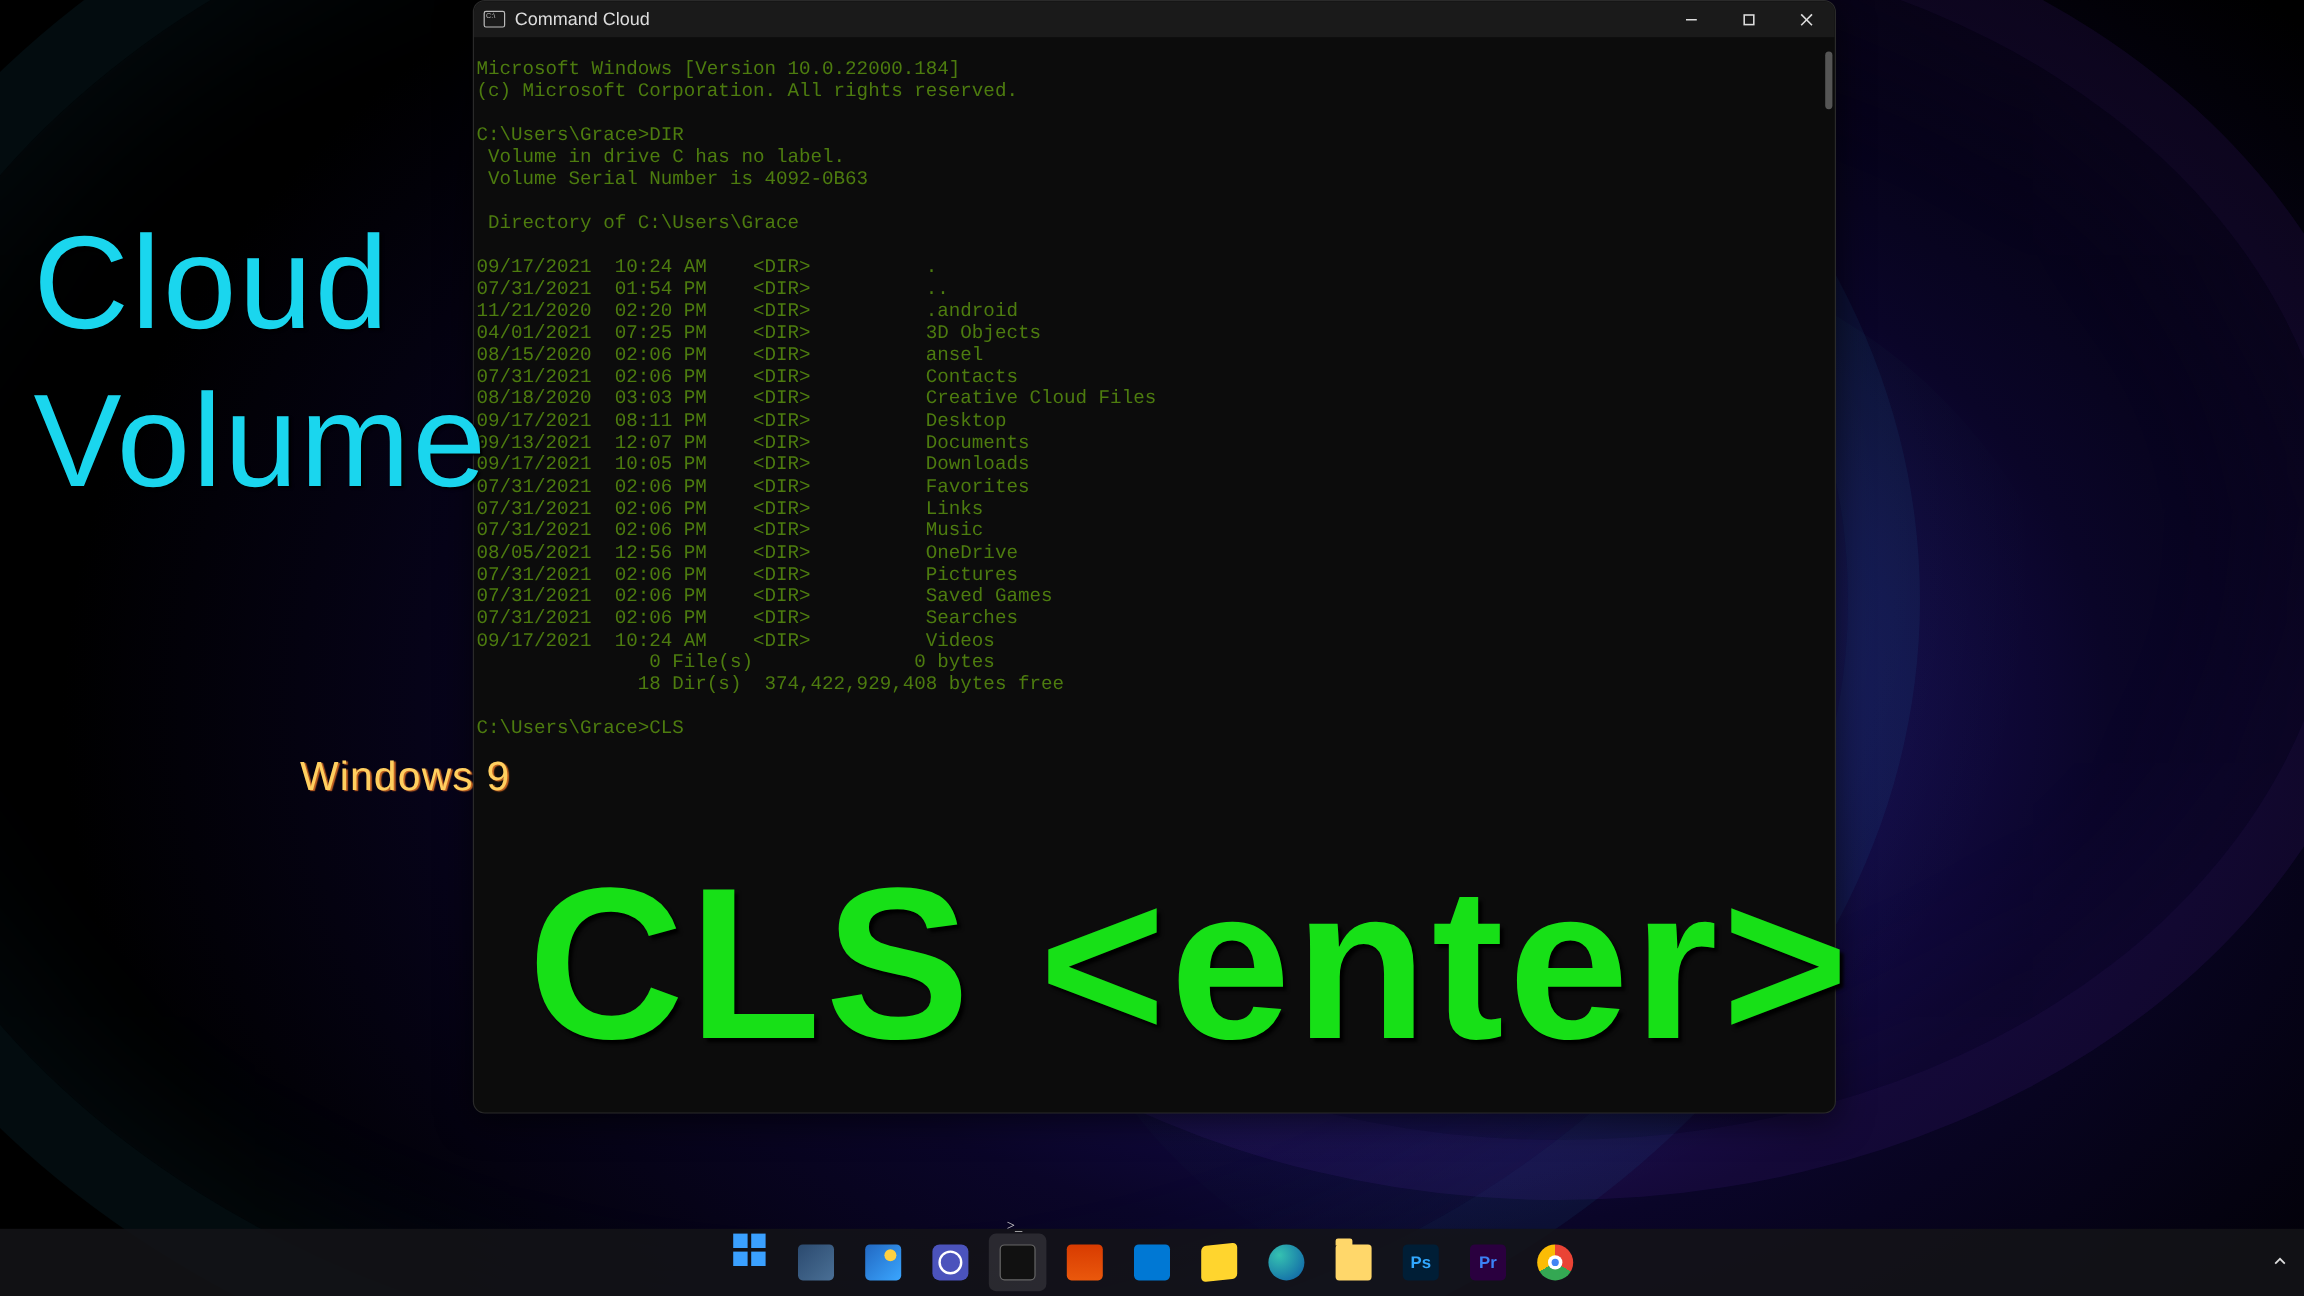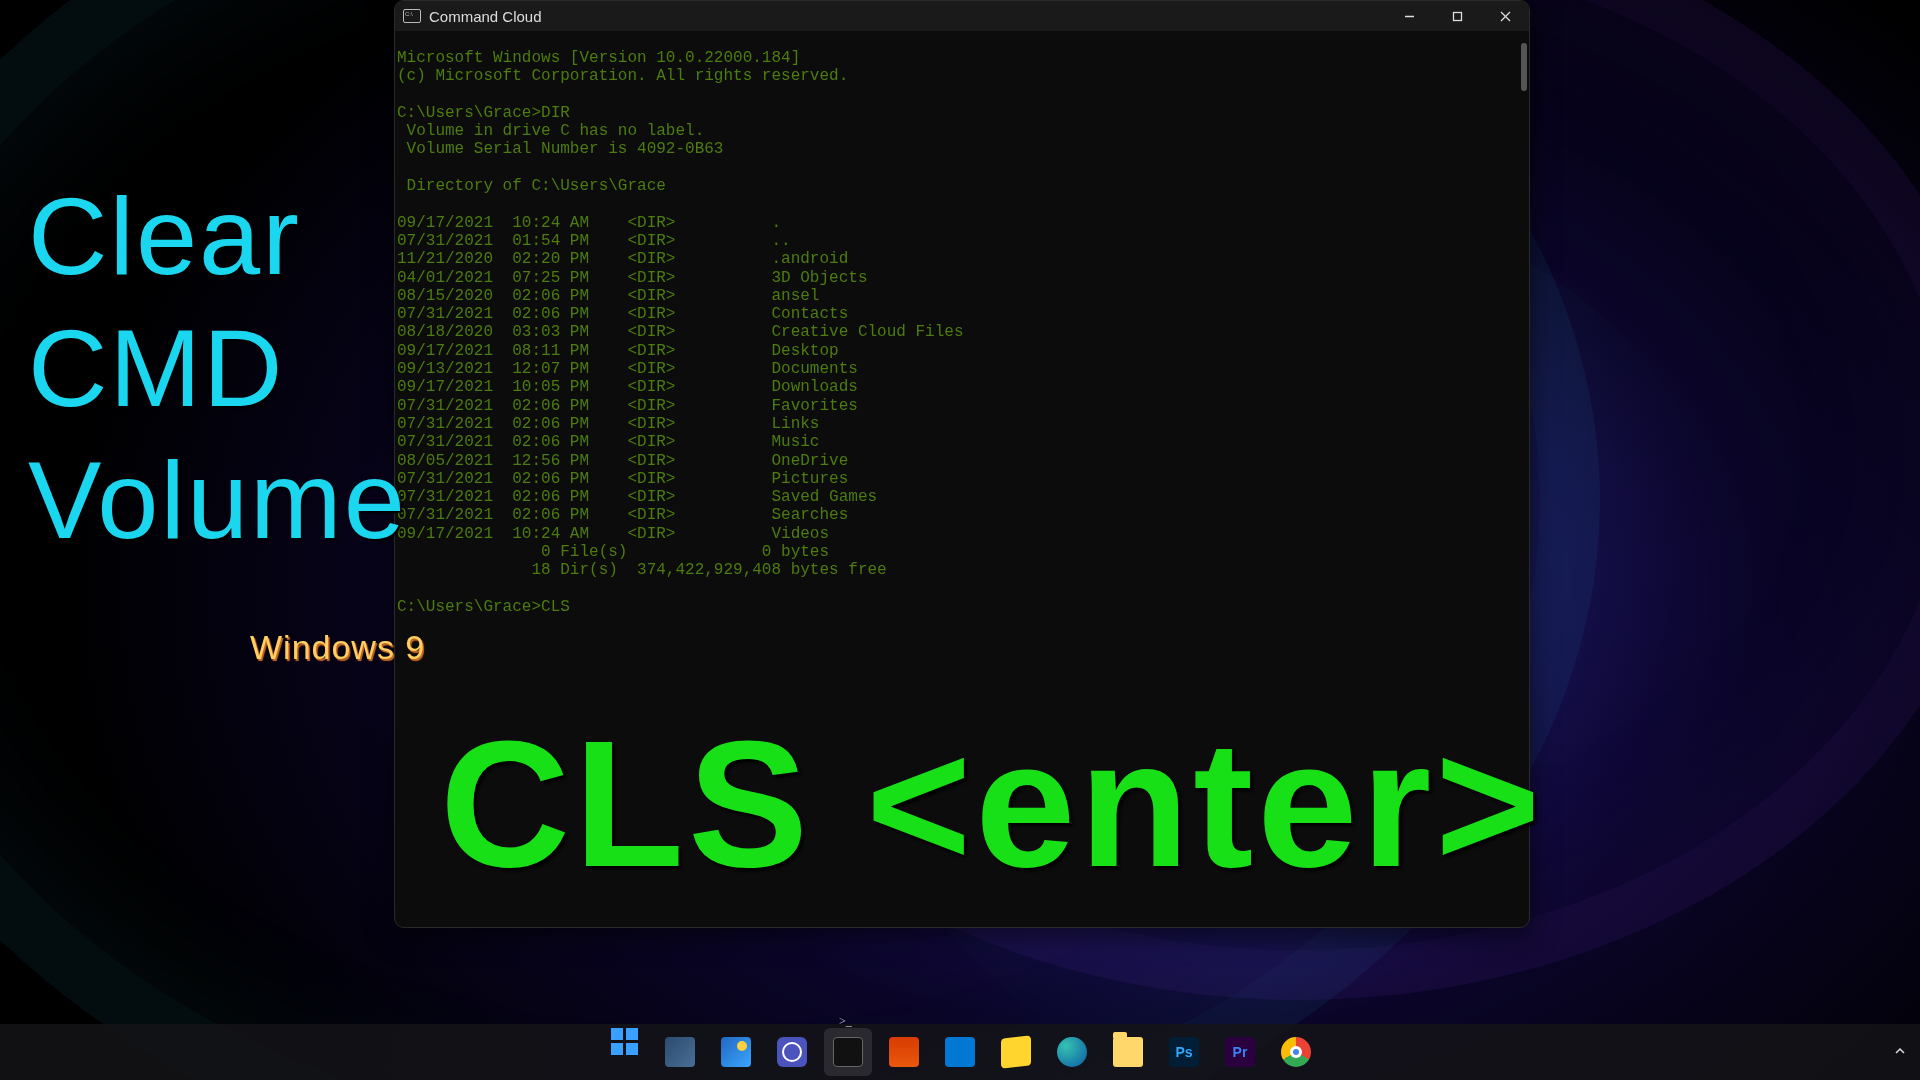--- a/index.html
+++ b/index.html
@@ -117,22 +117,21 @@
 .ic-chrome  .sq::before{content:"";position:absolute;inset:12px;border-radius:50%;background:#4285f4;z-index:1;}
 </style>
 </head>
 <body>
 
 <div class="arc arc1"></div>
 <div class="arc arc2"></div>
 <div class="arc arc3"></div>
 
 <div class="overlay-left">
-  <span class="line">Clear</span>
-  <span class="line">CMD</span>
+  <span class="line">Cloud</span>
   <span class="line">Volume</span>
 </div>
 <div class="sub">Windows 9</div>
 
 <div class="window">
   <div class="titlebar">
     <span class="tb-icon"></span>
     <span>Command Cloud</span>
     <span class="tb-spacer"></span>
     <span class="tb-btn">

